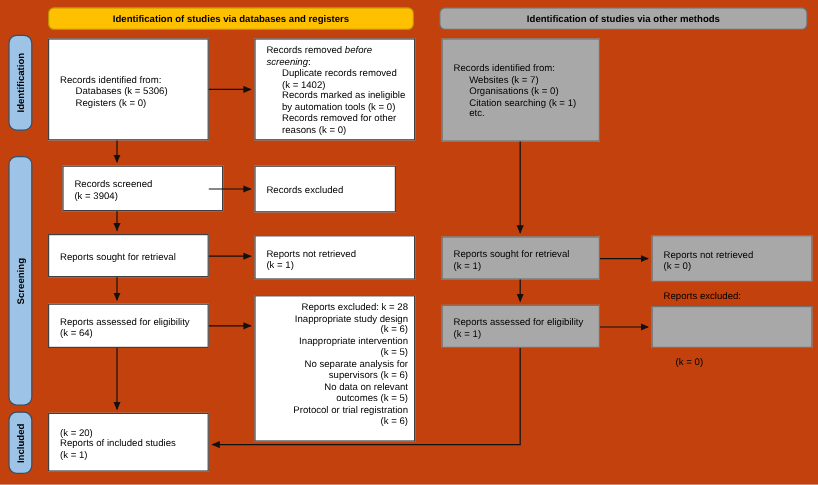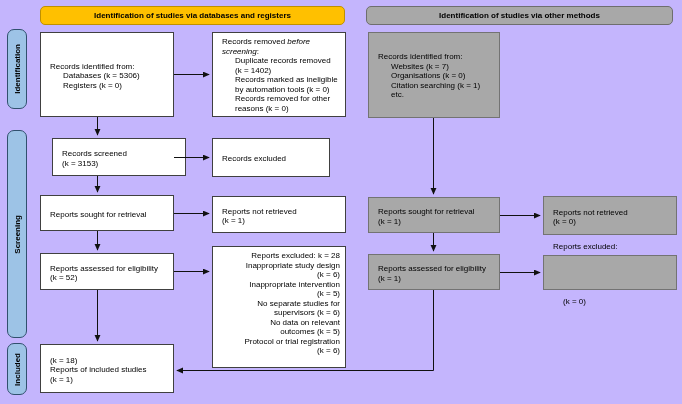--- a/index.html
+++ b/index.html
@@ -1,17 +1,17 @@
 <!DOCTYPE html>
 <html><head>
 <meta charset="utf-8">
 <style>
   html,body{margin:0;padding:0;background:#ffffff;}
   #stage{
-    position:relative;width:682px;height:404px;background:#c4b5fd;overflow:hidden;
+    position:relative;width:682px;height:404px;background:#c2410c;overflow:hidden;
     font-family:"Liberation Sans","DejaVu Sans",sans-serif;color:#000;
   }
   .box{position:absolute;box-sizing:border-box;font-size:8px;line-height:9.5px;}
   .wbox{background:#ffffff;border:1px solid #404040;}
   .gbox{background:#a8a8a8;border:1px solid #737373;}
   .pad{padding:3px 5px 0 9px;}
   .vcenter{display:flex;flex-direction:column;justify-content:center;}
   .indent{margin-left:13px;}
   .indent-sm{margin-left:10px;}
   .it{font-style:italic;}
@@ -54,34 +54,34 @@
   </div>
 
   <div class="box wbox pad vcenter" style="left:40px;top:32px;width:134px;height:85px;">
     <div>Records identified from:</div>
     <div class="indent">Databases (k = 5306)</div>
     <div class="indent">Registers (k = 0)</div>
   </div>
 
   <div class="box wbox pad vcenter" style="left:52px;top:138px;width:134px;height:38px;">
     <div>Records screened</div>
-    <div>(k = 3153)</div>
+    <div>(k = 3904)</div>
   </div>
 
   <div class="box wbox pad vcenter" style="left:40px;top:195px;width:134px;height:36px;">
     <div>Reports sought for retrieval</div>
   </div>
 
   <div class="box wbox pad vcenter" style="left:40px;top:253px;width:134px;height:37px;">
     <div>Reports assessed for eligibility</div>
-    <div>(k = 52)</div>
+    <div>(k = 64)</div>
   </div>
 
   <div class="box wbox pad vcenter" style="left:40px;top:344px;width:134px;height:49px;">
-    <div>(k = 18)</div>
+    <div>(k = 20)</div>
     <div>Reports of included studies</div>
     <div>(k = 1)</div>
   </div>
 
   <div class="box wbox pad" style="left:212px;top:32px;width:134px;height:85px;padding-top:4px;">
     <div><span>Records removed </span><span class="it">before</span></div>
     <div><span class="it">screening</span><span>:</span></div>
     <div class="indent">Duplicate records removed</div>
     <div class="indent">(k = 1402)</div>
     <div class="indent">Records marked as ineligible</div>
@@ -98,21 +98,21 @@
     <div>Reports not retrieved</div>
     <div>(k = 1)</div>
   </div>
 
   <div class="box wbox pad" style="left:212px;top:246px;width:134px;height:122px;padding-top:4px;text-align:right;">
     <div>Reports excluded: k = 28</div>
     <div class="indent">Inappropriate study design</div>
     <div class="indent">(k = 6)</div>
     <div class="indent">Inappropriate intervention</div>
     <div class="indent">(k = 5)</div>
-    <div class="indent">No separate studies for</div>
+    <div class="indent">No separate analysis for</div>
     <div class="indent">supervisors (k = 6)</div>
     <div class="indent">No data on relevant</div>
     <div class="indent">outcomes (k = 5)</div>
     <div class="indent">Protocol or trial registration</div>
     <div class="indent">(k = 6)</div>
   </div>
 
   <div class="box gbox pad" style="left:368px;top:32px;width:132px;height:86px;padding-top:19px;">
     <div>Records identified from:</div>
     <div class="indent">Websites (k = 7)</div>

